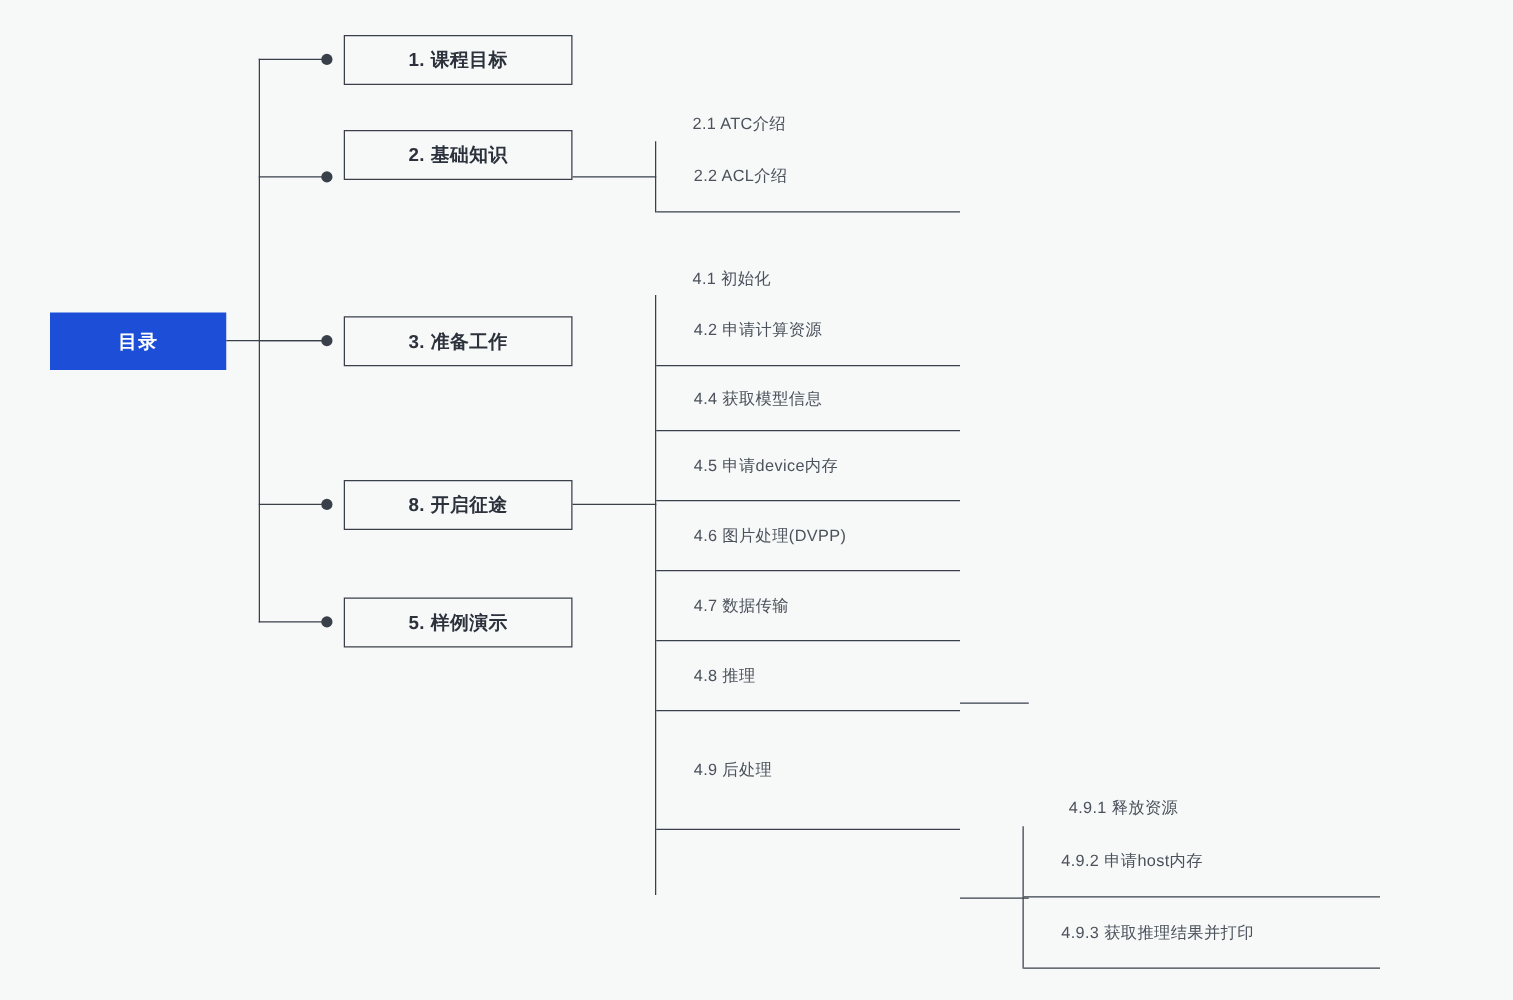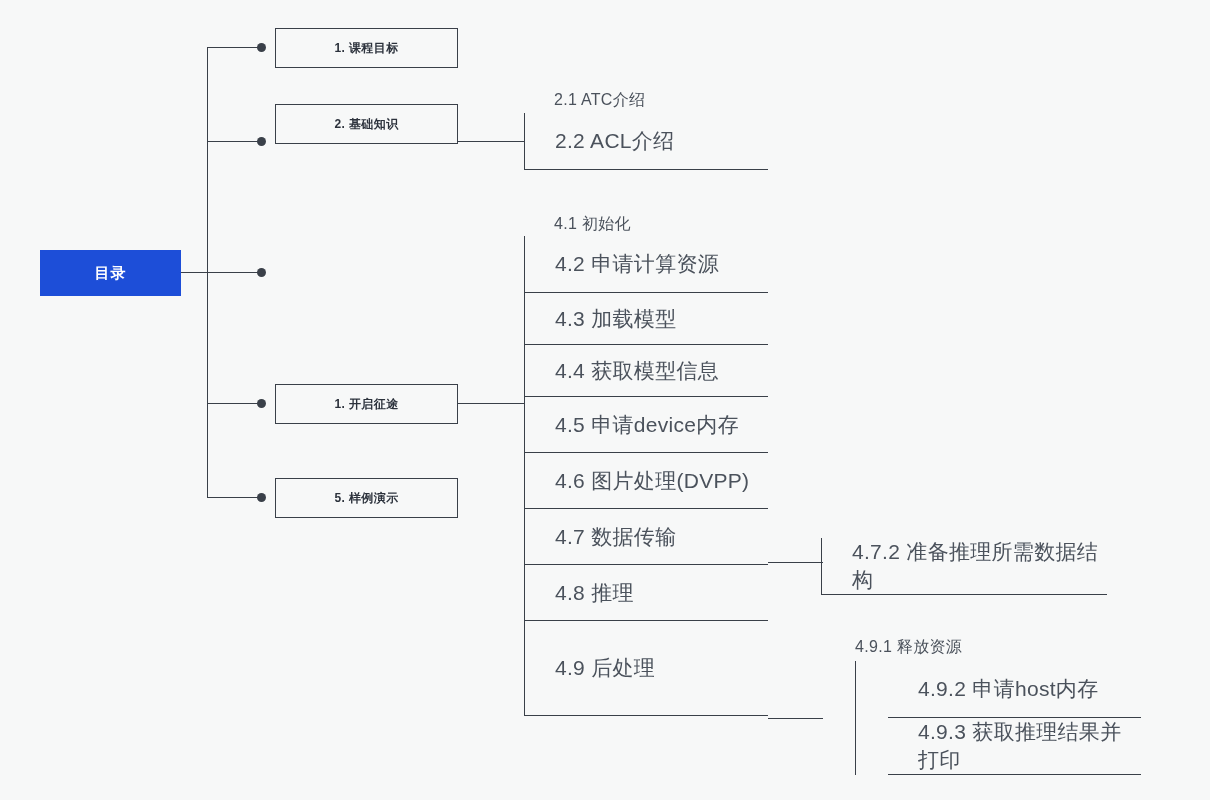--- a/index.html
+++ b/index.html
@@ -41,21 +41,21 @@
 
   
   .l1-box {
     position: absolute;
     left: 275px;
     width: 183px;
     height: 40px;
     border: 1px solid #3a4049;
     background: #f7f8f8;
     color: #2c323c;
-    font-size: 12px;
+    font-size: 15px;
     font-weight: bold;
     letter-spacing: 0.4px;
     display: flex;
     align-items: center;
     justify-content: center;
     box-sizing: border-box;
   }
 
   
   .hline {
@@ -80,30 +80,30 @@
   .subgroup {
     position: absolute;
     border-left: 1.4px solid #3a4049;
     box-sizing: border-box;
   }
   .sub-item {
     position: relative;
     box-sizing: border-box;
     border-bottom: 1.4px solid #3a4049;
     color: #4b525c;
-    font-size: 21px;
+    font-size: 13px;
     letter-spacing: 0.3px;
     display: flex;
     align-items: center;
     padding-left: 30px;
   }
   .lead-label {
     position: absolute;
     color: #4b525c;
-    font-size: 16px;
+    font-size: 13px;
     letter-spacing: 0.3px;
     white-space: nowrap;
   }
 </style>
 </head>
 <body>
 
 <div id="canvas">
 
   <div class="root-node">目录</div>
@@ -119,43 +119,41 @@
   <div class="hline" style="left:207px; top:497px; width:56px;"></div>
 
   <div class="dot" style="left:257px; top:43px;"></div>
   <div class="dot" style="left:257px; top:137px;"></div>
   <div class="dot" style="left:257px; top:268px;"></div>
   <div class="dot" style="left:257px; top:399px;"></div>
   <div class="dot" style="left:257px; top:493px;"></div>
 
   <div class="l1-box" style="top:28px;">1. 课程目标</div>
   <div class="l1-box" style="top:104px;">2. 基础知识</div>
-  <div class="l1-box" style="top:384px;">1. 开启征途</div>
+  <div class="l1-box" style="top:253px;">3. 准备工作</div>
+  <div class="l1-box" style="top:384px;">8. 开启征途</div>
   <div class="l1-box" style="top:478px;">5. 样例演示</div>
 
   <div class="hline" style="left:458px; top:141px; width:67px;"></div>
 
   <div class="lead-label" style="left:554px; top:90px;">2.1 ATC介绍</div>
 
   <div class="subgroup" style="left:524px; top:113px; width:244px; height:57px;">
     <div class="sub-item" style="height:57px; border-bottom:1.4px solid #3a4049;">
       <span>2.2 ACL介绍</span>
     </div>
   </div>
 
   <div class="hline" style="left:458px; top:403px; width:67px;"></div>
 
   <div class="lead-label" style="left:554px; top:214px;">4.1 初始化</div>
 
   <div class="subgroup" style="left:524px; top:236px; width:244px; height:480px;">
     <div class="sub-item" style="height:57px;">
       <span>4.2 申请计算资源</span>
-    </div>
-    <div class="sub-item" style="height:52px;">
-      <span>4.3 加载模型</span>
     </div>
     <div class="sub-item" style="height:52px;">
       <span>4.4 获取模型信息</span>
     </div>
     <div class="sub-item" style="height:56px;">
       <span>4.5 申请device内存</span>
     </div>
     <div class="sub-item" style="height:56px;">
       <span>4.6 图片处理(DVPP)</span>
     </div>
@@ -166,31 +164,26 @@
       <span>4.8 推理</span>
     </div>
     <div class="sub-item" style="height:95px;">
       <span>4.9 后处理</span>
     </div>
   </div>
 
   <div class="hline" style="left:768px; top:562px; width:55px;"></div>
 
 
-  <div class="subgroup" style="left:821px; top:538px; width:286px; height:57px;">
-    <div class="sub-item" style="height:57px;">
-      <span>4.7.2 准备推理所需数据结构</span>
-    </div>
-  </div>
 
   <div class="hline" style="left:768px; top:718px; width:55px;"></div>
 
   <div class="lead-label" style="left:855px; top:637px;">4.9.1 释放资源</div>
 
-  <div class="subgroup" style="left:855px; top:661px; width:286px; height:114px;padding-left:32px;">
+  <div class="subgroup" style="left:818px; top:661px; width:286px; height:114px;">
     <div class="sub-item" style="height:57px;">
       <span>4.9.2 申请host内存</span>
     </div>
     <div class="sub-item" style="height:57px;">
       <span>4.9.3 获取推理结果并打印</span>
     </div>
   </div>
 
 </div>
 

